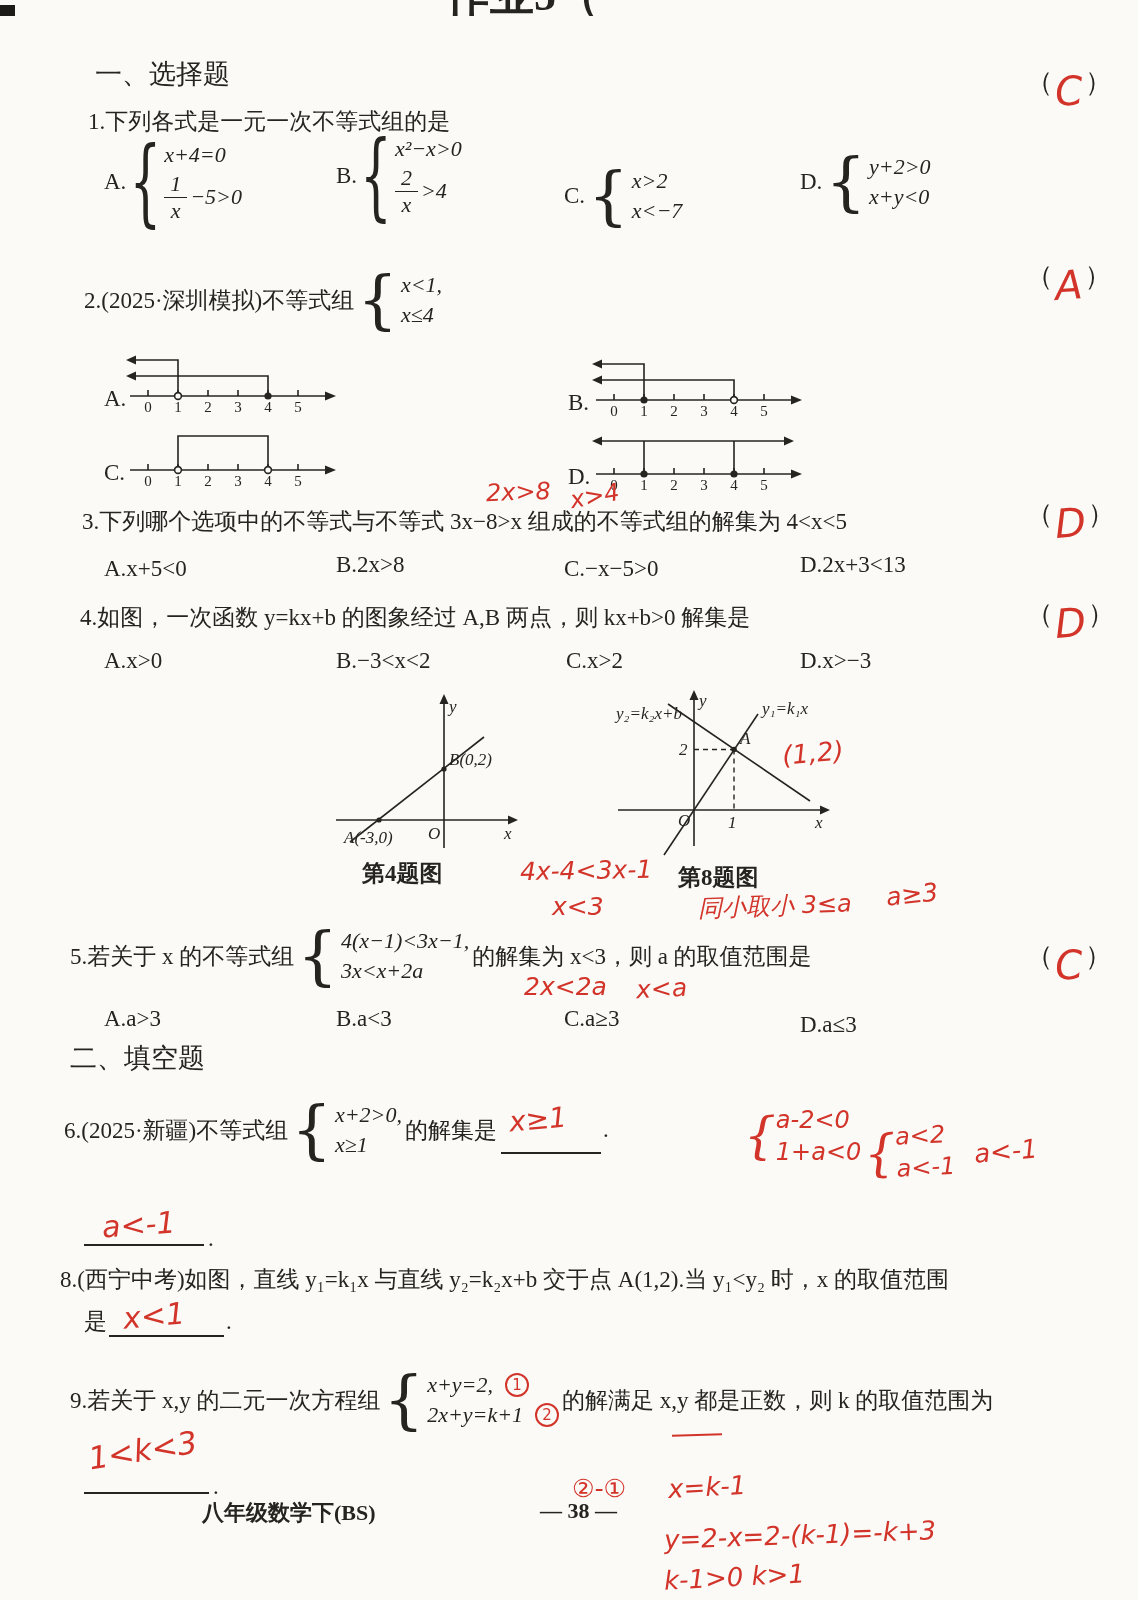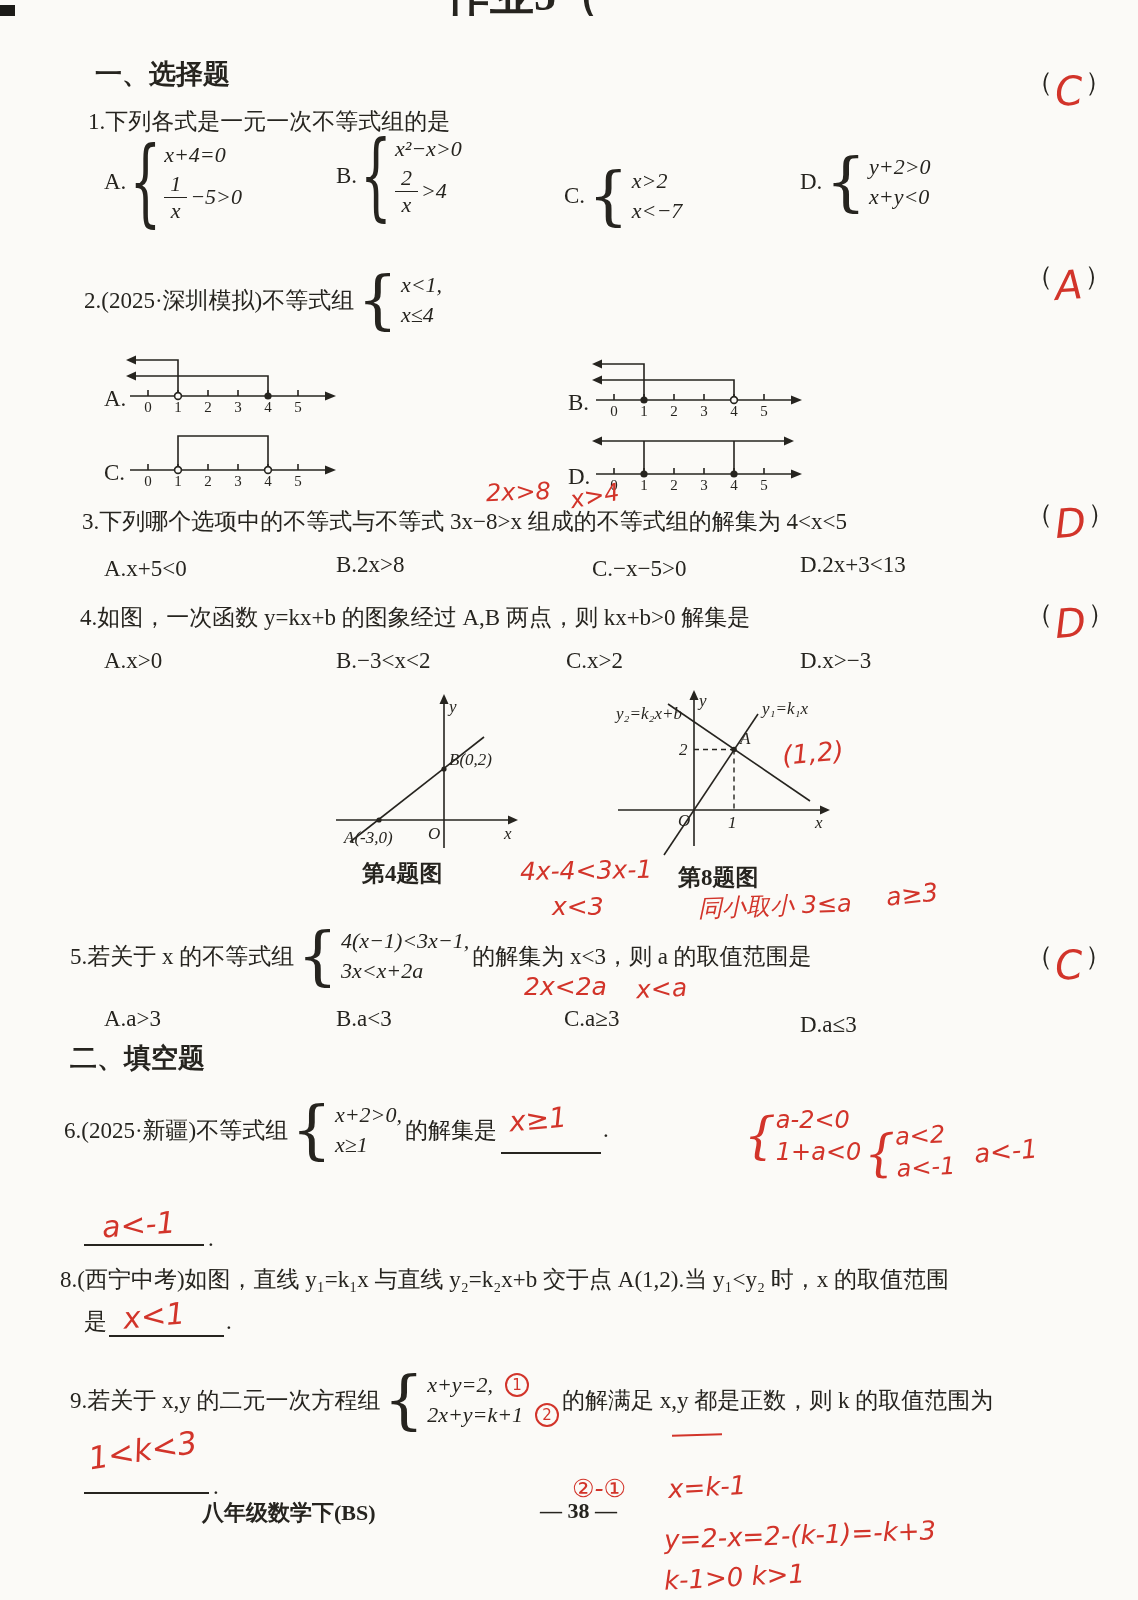--- a/index.html
+++ b/index.html
@@ -2,21 +2,21 @@
 <html><head>
 <meta charset="utf-8">
 <style>
   :root{ --ink:#26241f; --red:#d2342a; --paper:#fbfaf7; }
   *{box-sizing:border-box}
   body{margin:0;background:#9a9a9a}
   .page{position:relative;width:1138px;height:1600px;margin:0 auto;background:var(--paper);
         font-family:"Liberation Serif","DejaVu Serif",serif;color:var(--ink);overflow:hidden}
   .abs{position:absolute}
   .nw{white-space:nowrap}
-  .sec-title{font-size:27px;font-weight:bold}
+  .sec-title{font-size:27px;font-weight:normal}
   .stem{font-size:23px;white-space:nowrap}
   .stemflex{display:flex;align-items:center;font-size:23px;white-space:nowrap}
   .opt{font-size:23px;white-space:nowrap}
   .it{font-style:italic}
   .optflex{display:inline-flex;align-items:center;font-size:23px;white-space:nowrap}
   .sys{display:inline-flex;align-items:center;margin:0 3px}
   .brace{display:inline-block;font-family:"DejaVu Serif",serif;line-height:1;margin-right:3px}
   .b2{font-size:64px}
   .bf{font-size:50px;transform:scaleY(1.9)}
   .rows{display:inline-flex;flex-direction:column;justify-content:flex-end;gap:3px;font-size:22px}
@@ -258,21 +258,21 @@
   <div class="abs red rnote" style="left:570px;top:482px;font-size:24px;transform:rotate(-10deg)">x&gt;4</div>
 
   <div class="abs ansbox" style="left:1026px;top:496px">
     <span>（</span>
     <span class="red ransw">D</span>
     <span>）</span>
   </div>
   <div class="abs stem" style="left:82px;top:506px">3.下列哪个选项中的不等式与不等式 3x−8&gt;x 组成的不等式组的解集为 4&lt;x&lt;5</div>
   <div class="abs opt" style="left:104px;top:556px">A.x+5&lt;0</div>
   <div class="abs opt" style="left:336px;top:552px">B.2x&gt;8</div>
-  <div class="abs opt" style="left:592px;top:556px">C.−x−5&gt;0</div>
+  <div class="abs opt" style="left:564px;top:556px">C.−x−5&gt;0</div>
   <div class="abs opt" style="left:800px;top:552px">D.2x+3&lt;13</div>
 
   <div class="abs ansbox" style="left:1026px;top:596px">
     <span>（</span>
     <span class="red ransw">D</span>
     <span>）</span>
   </div>
   <div class="abs stem" style="left:80px;top:602px">4.如图，一次函数 y=kx+b 的图象经过 A,B 两点，则 kx+b&gt;0 解集是</div>
   <div class="abs opt" style="left:104px;top:648px">A.x&gt;0</div>
   <div class="abs opt" style="left:336px;top:648px">B.−3&lt;x&lt;2</div>

